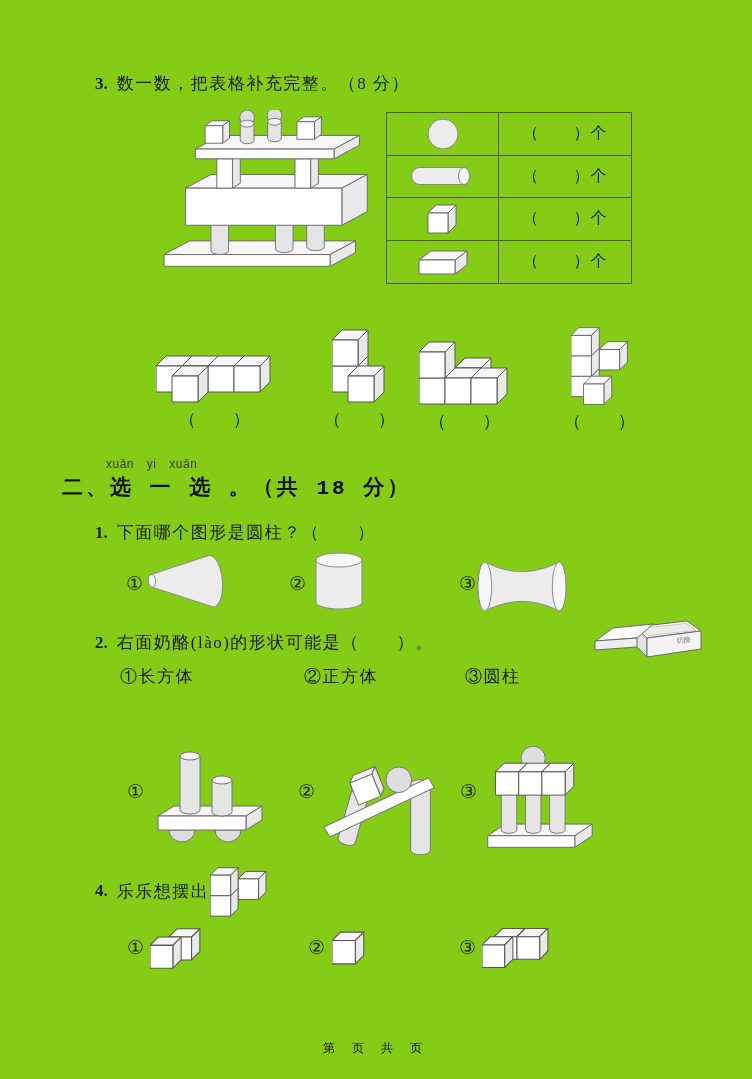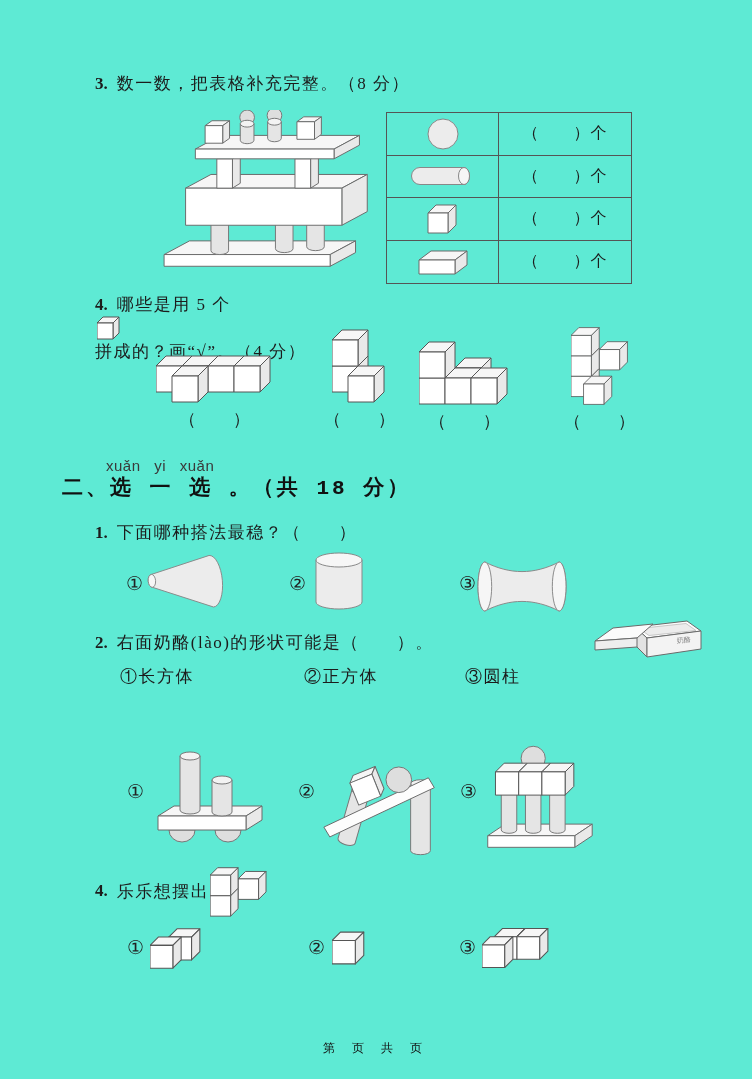--- a/index.html
+++ b/index.html
@@ -1,16 +1,16 @@
 <!DOCTYPE html>
 <html><head>
 <meta charset="utf-8">
 <style>
   html,body{margin:0;padding:0;background:#fff;}
-  #page{position:relative;width:752px;height:1079px;background:#5eead4;overflow:hidden;
+  #page{position:relative;width:752px;height:1079px;background:#84cc16;overflow:hidden;
         font-family:"Liberation Serif","DejaVu Serif",serif;color:#1c1c1c;}
   .qline{position:absolute;font-size:17px;letter-spacing:1.5px;white-space:nowrap;}
   .qnum{font-weight:700;margin-right:9px;letter-spacing:0;}
   .inline-cube{vertical-align:-4px;margin:0 2px;}
   
   .ctable{position:absolute;left:386px;top:112px;width:244px;height:170px;
           border:1.6px solid #555;display:grid;grid-template-columns:112px 1fr;grid-auto-rows:1fr;}
   .ctable .cell{display:flex;align-items:center;justify-content:center;border-bottom:1px solid #555;}
   .ctable .shape{border-right:1px solid #555;}
   .ctable .row4{border-bottom:none;}
@@ -24,21 +24,21 @@
   .t{fill:#f6f6f6;stroke:#6a6a6a;stroke-width:1;stroke-linejoin:round;}
   .r{fill:#e9e9e9;stroke:#6a6a6a;stroke-width:1;stroke-linejoin:round;}
   .cyl{fill:#e5e5e5;stroke:#777;stroke-width:1;}
   .cyltop{fill:#f3f3f3;stroke:#777;stroke-width:1;}
   .ball{fill:#dedede;stroke:#777;stroke-width:1;}
   .shade{fill:#ececec;stroke:#888;stroke-width:1;}
   .lite{fill:#f6f6f6;stroke:#888;stroke-width:1;}
   .arr-cell{position:absolute;display:flex;flex-direction:column;align-items:center;}
   .arr-cell .blank{font-size:17px;letter-spacing:1px;margin-top:4px;line-height:24px;}
   .pinyin{position:absolute;left:106px;top:457px;font-family:"Liberation Sans","DejaVu Sans",sans-serif;
-          font-size:15px;color:#3a3a3a;word-spacing:9px;letter-spacing:.5px;}
+          font-size:12px;color:#3a3a3a;word-spacing:9px;letter-spacing:.5px;}
   .heading{position:absolute;left:62px;top:473px;font-family:Liberation Mono, monospace;
            font-size:21px;font-weight:700;letter-spacing:3px;color:#111;}
   .optlabel{position:absolute;font-size:19px;color:#222;}
   .optrow-text{position:absolute;font-size:17px;letter-spacing:1.5px;white-space:nowrap;}
   .footer{position:absolute;left:0;top:1040px;width:100%;text-align:center;
           font-size:12px;letter-spacing:7px;color:#111;}
   svg{display:block;}
 </style>
 </head>
 <body>
@@ -125,27 +125,20 @@
         <polygon class="t" points="1,11 13,2 49,2 37,11"></polygon>
         <polygon class="r" points="37,11 49,2 49,16 37,25"></polygon>
         <polygon class="w" points="1,11 37,11 37,25 1,25"></polygon>
       </svg>
     </div>
     <div class="cell row4">
         <span class="count-label">（　　）个</span>
       </div>
   </div>
 
-  <div class="qline" style="left:95px;top:293px;">
-    <span class="qnum">4.</span><span>哪些是用 5 个</span><svg class="inline-cube" width="23" height="24" viewBox="0 0 23 24">
-        <polygon points="0,7 6,1 22,1 16,7" class="face-top"></polygon>
-        <polygon points="16,7 22,1 22,17 16,23" class="face-right"></polygon>
-        <polygon points="0,7 16,7 16,23 0,23" class="face-front"></polygon>
-      </svg><span>拼成的？画“√”。（4 分）</span>
-  </div>
 
   <div class="arr-cell" style="left:155px;top:354px;width:120px;">
     <svg width="118" height="50" viewBox="0 0 118 50">
         <polygon points="0,12 10,2 36,2 26,12" class="face-top"></polygon>
         <polygon points="26,12 36,2 36,28 26,38" class="face-right"></polygon>
         <polygon points="0,12 26,12 26,38 0,38" class="face-front"></polygon>
         <polygon points="26,12 36,2 62,2 52,12" class="face-top"></polygon>
         <polygon points="52,12 62,2 62,28 52,38" class="face-right"></polygon>
         <polygon points="26,12 52,12 52,38 26,38" class="face-front"></polygon>
         <polygon points="52,12 62,2 88,2 78,12" class="face-top"></polygon>
@@ -212,21 +205,21 @@
         <polygon points="42,74 52,64 52,90 42,100" class="face-right"></polygon>
         <polygon points="16,74 42,74 42,100 16,100" class="face-front"></polygon>
       </svg>
     <div class="blank">（　　）</div>
   </div>
 
   <div class="pinyin">xuǎn yi xuǎn</div>
   <div class="heading">二、选 一 选 。（共 18 分）</div>
 
   <div class="qline" style="left:95px;top:521px;">
-    <span class="qnum">1.</span><span>下面哪种搭法最稳？（　　）</span>
+    <span class="qnum">1.</span><span>下面哪个图形是圆柱？（　　）</span>
   </div>
   <span class="optlabel" style="left:126px;top:572px;">①</span>
   <svg style="position:absolute;left:143px;top:554px;" width="88" height="61" viewBox="0 0 95 66">
     <g transform="rotate(-5 45 33)">
       <path class="shade" d="M10,19 L74,4 A12,28 0 0 1 74,60 L10,33 A4,7 0 0 1 10,19 Z"></path>
       <ellipse class="lite" cx="10" cy="26" rx="4" ry="7"></ellipse>
     </g>
   </svg>
   <span class="optlabel" style="left:289px;top:572px;">②</span>
   <svg style="position:absolute;left:315px;top:552px;" width="48" height="62" viewBox="0 0 48 62">

